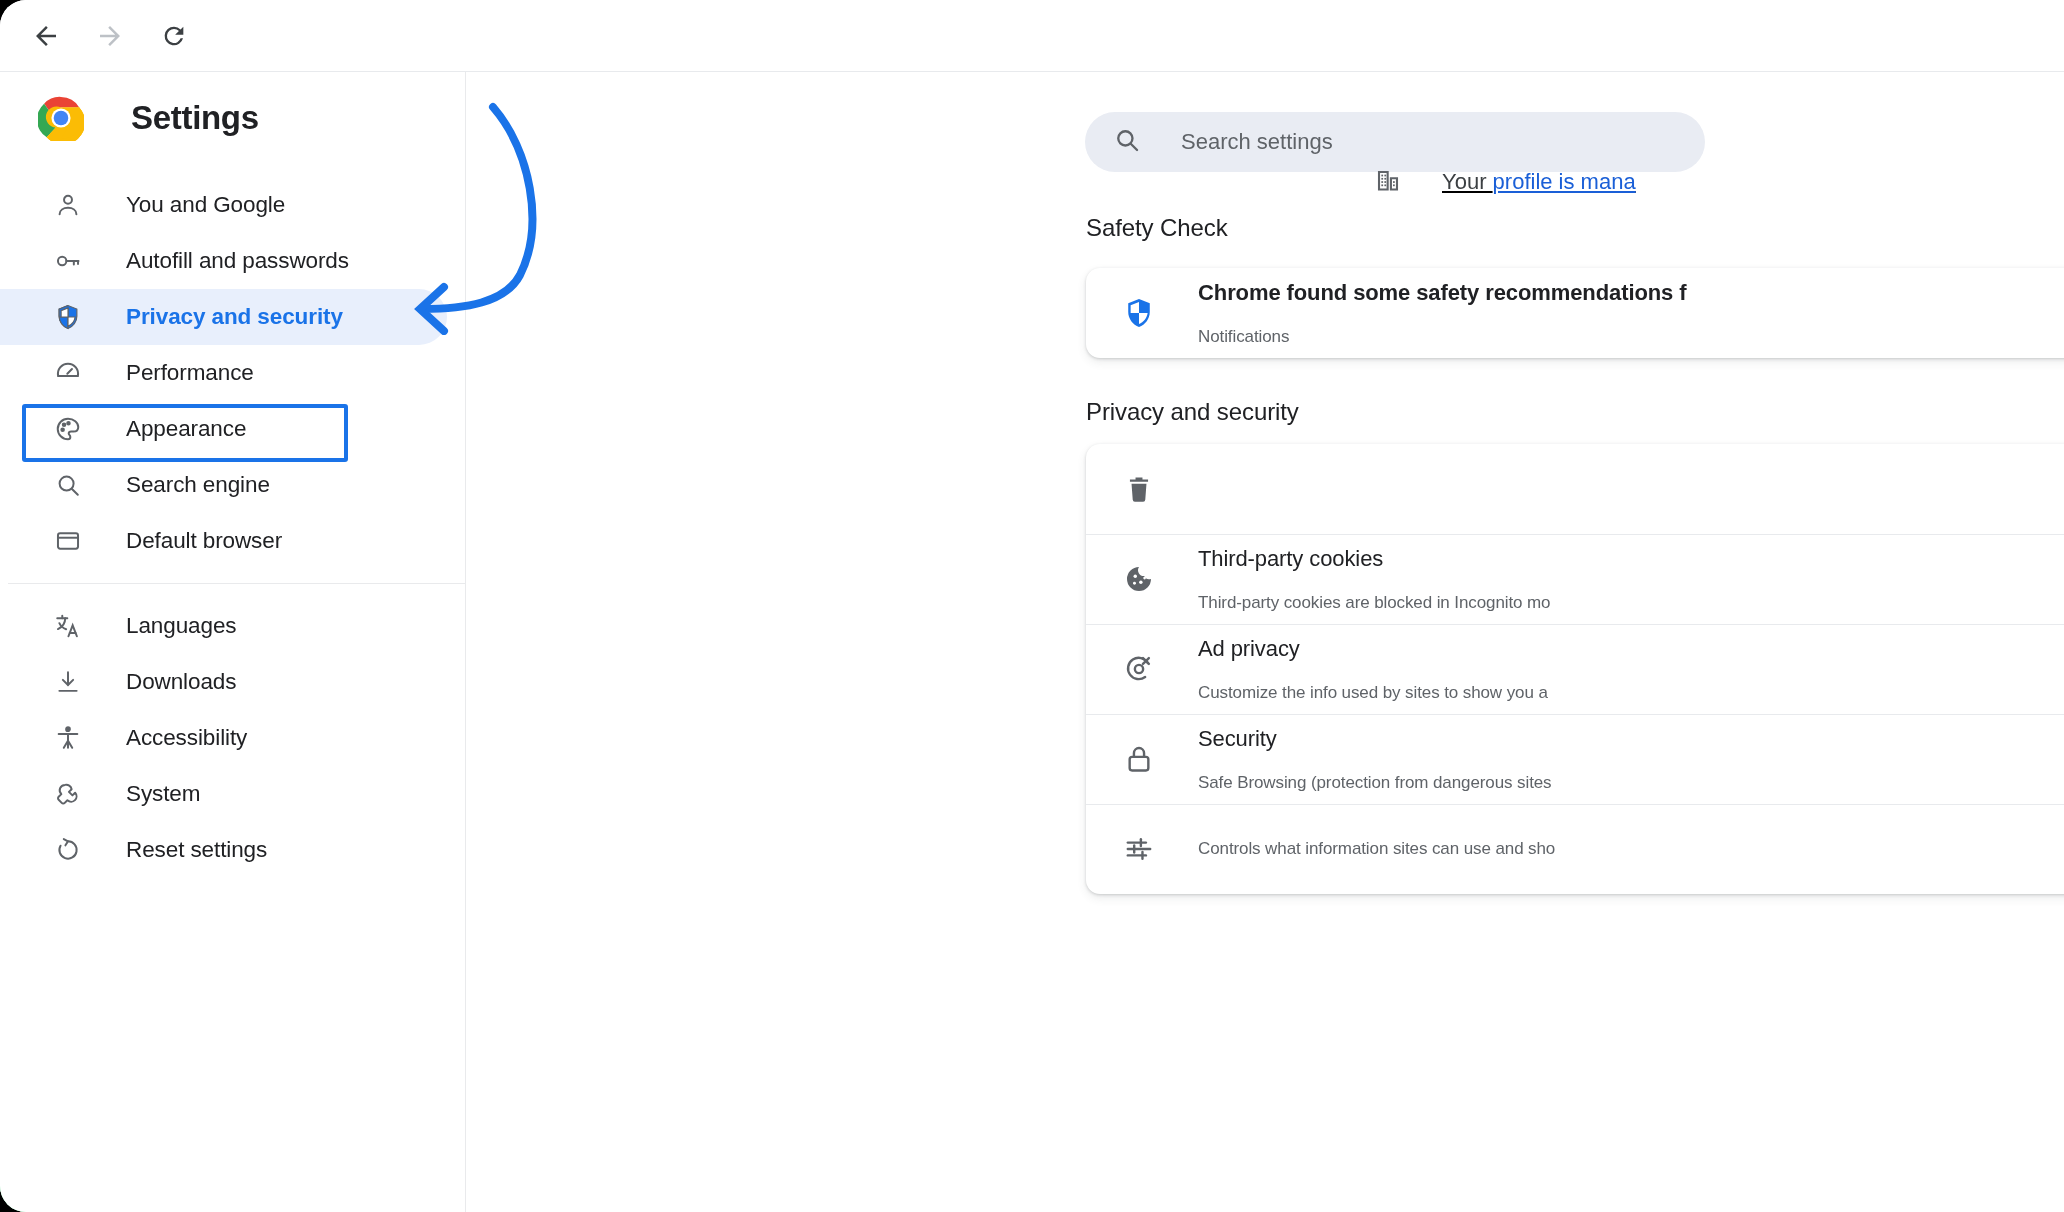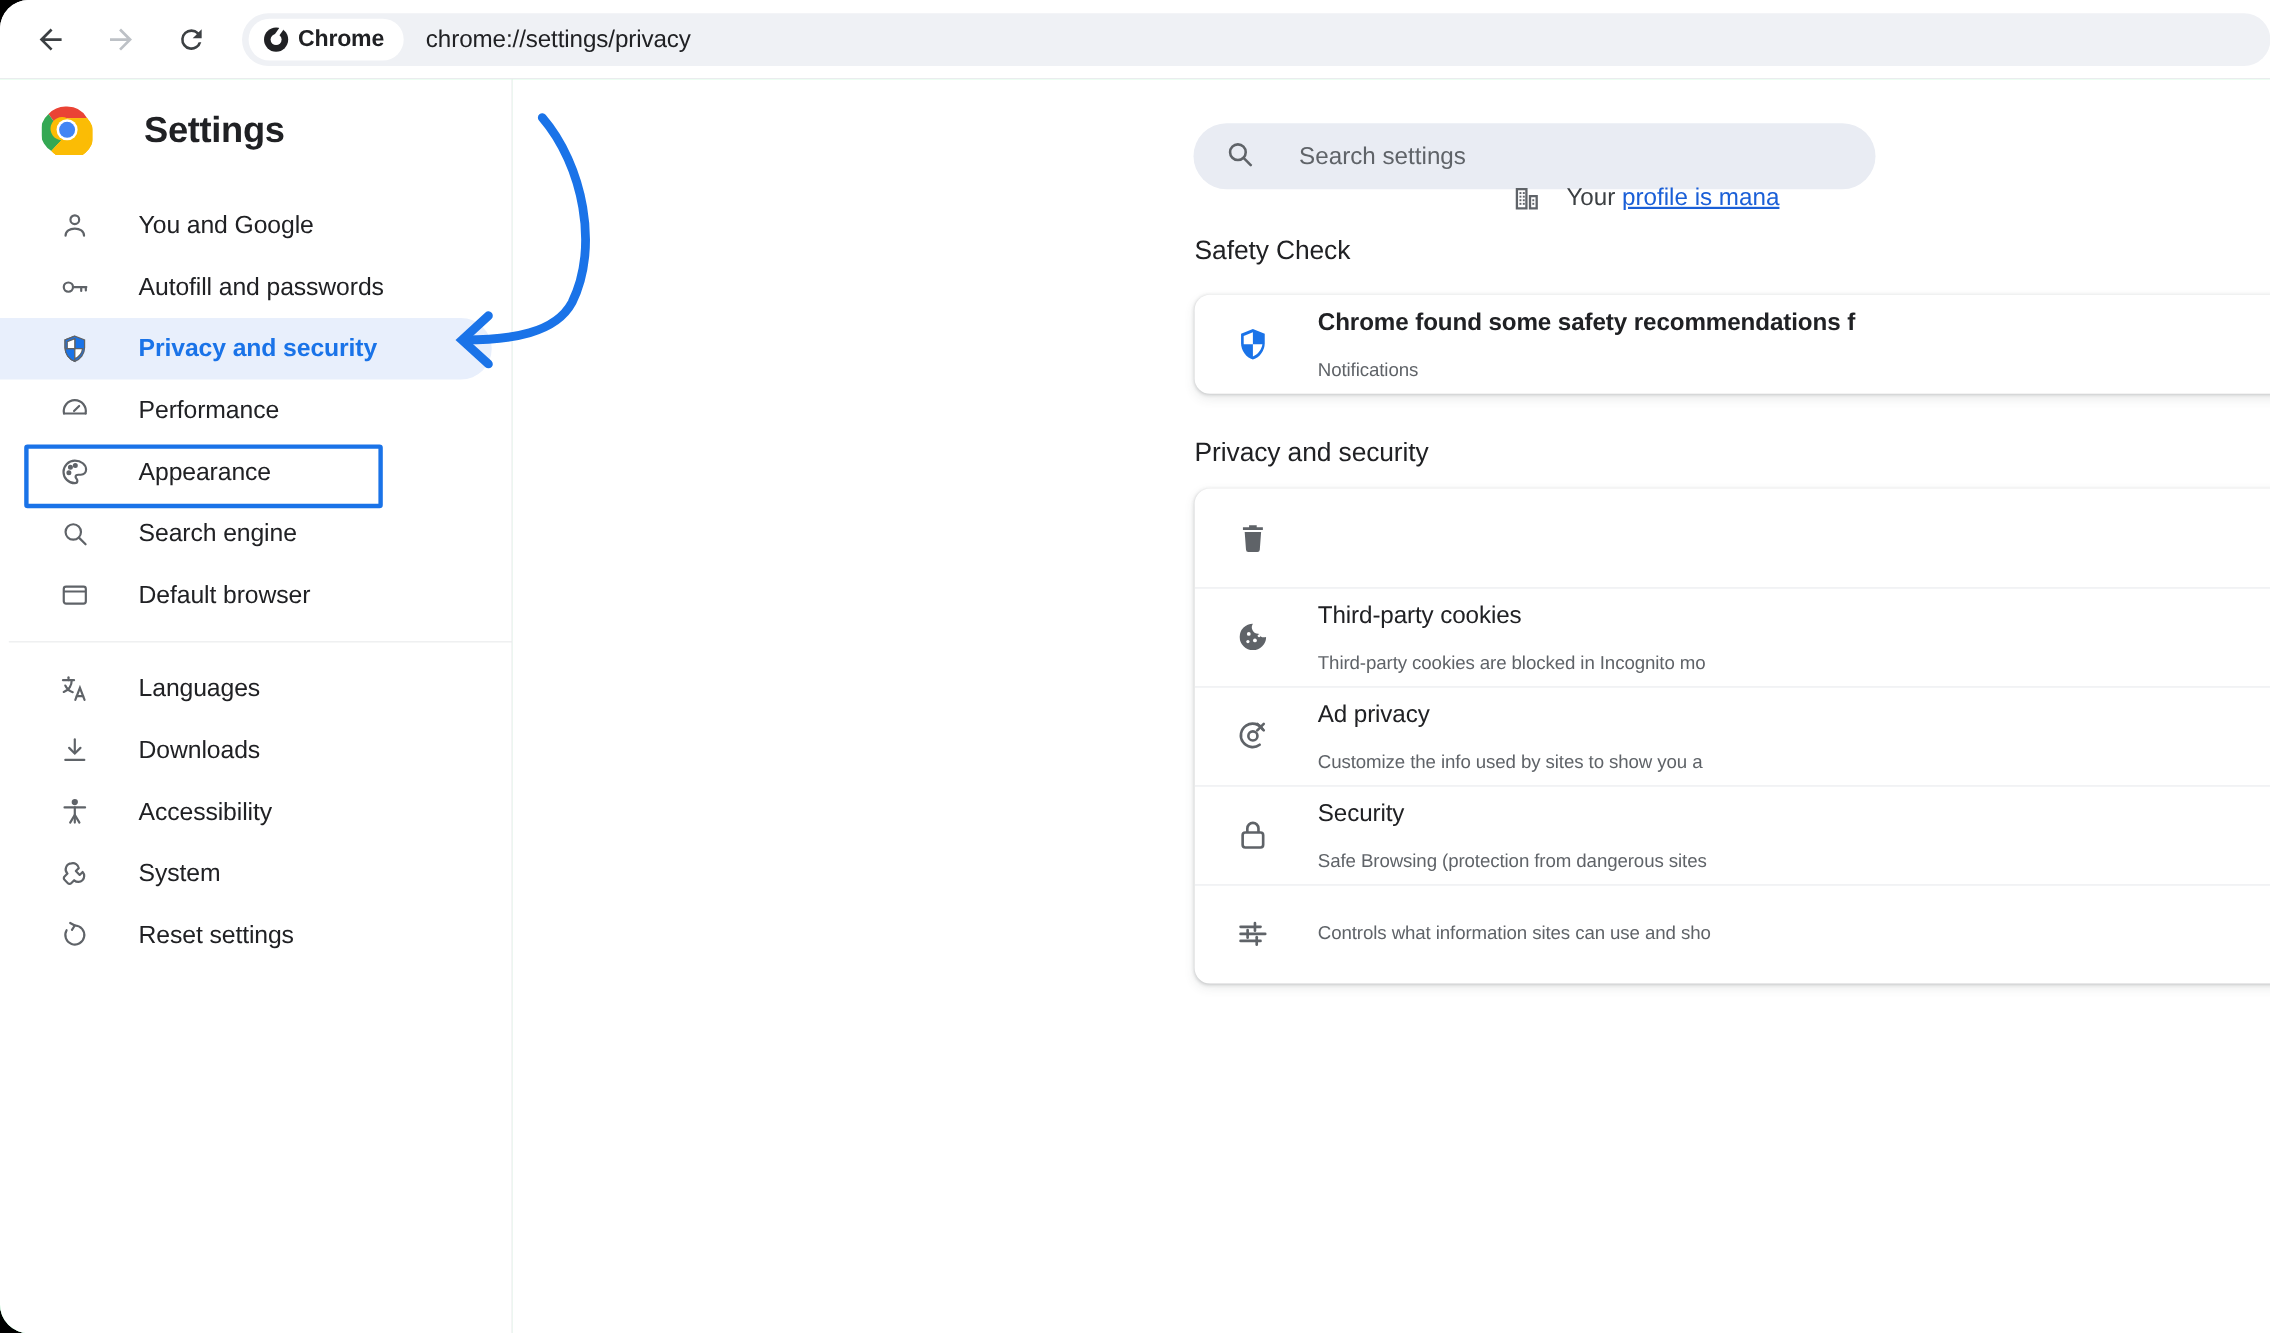--- a/index.html
+++ b/index.html
@@ -222,23 +222,24 @@
     font-size: 22px;
     color: #5f6368;
     white-space: nowrap;
   }
 
   .profile-row {
     position: absolute;
     left: 908px;
     top: 94px;
     display: flex;
-    align-items: flex-start;
-    gap: 22px;
+    align-items: center;
+    gap: 40px;
     white-space: nowrap;
+    text-decoration: underline;
   }
   .profile-text {
     font-size: 22px;
     color: #3c4043;
   }
   .profile-text a {
     color: #1a5fd7;
     text-decoration: underline;
   }
 
@@ -332,27 +333,20 @@
           </svg>
       </span>
     </div>
     <div class="nav-btn nav-reload">
       <span>
         <svg width="28" height="28" viewBox="0 0 24 24">
             <path d="M17.65 6.35A7.96 7.96 0 0 0 12 4a8 8 0 1 0 7.73 10h-2.08A6 6 0 1 1 12 6c1.66 0 3.14.69 4.22 1.78L13 11h7V4z"></path>
           </svg>
       </span>
     </div>
-    <div class="omnibox">
-      <div class="chrome-chip">
-        <span class="chrome-mono"></span>
-        <span class="chrome-chip-label">Chrome</span>
-      </div>
-      <span class="omnibox-url">chrome://settings/privacy</span>
-    </div>
   </div>
 
   <div class="content">
 
     <nav class="sidebar">
       <div class="brand">
         <span class="chrome-logo">
           <svg width="46" height="46" viewBox="0 0 48 48">
             <circle cx="24" cy="24" r="22" fill="#fff"></circle>
             <path d="M24 2a22 22 0 0 1 19.05 11H24a11 11 0 0 0-10.1 6.66L6.4 9.1A21.98 21.98 0 0 1 24 2z" fill="#ea4335"></path>

